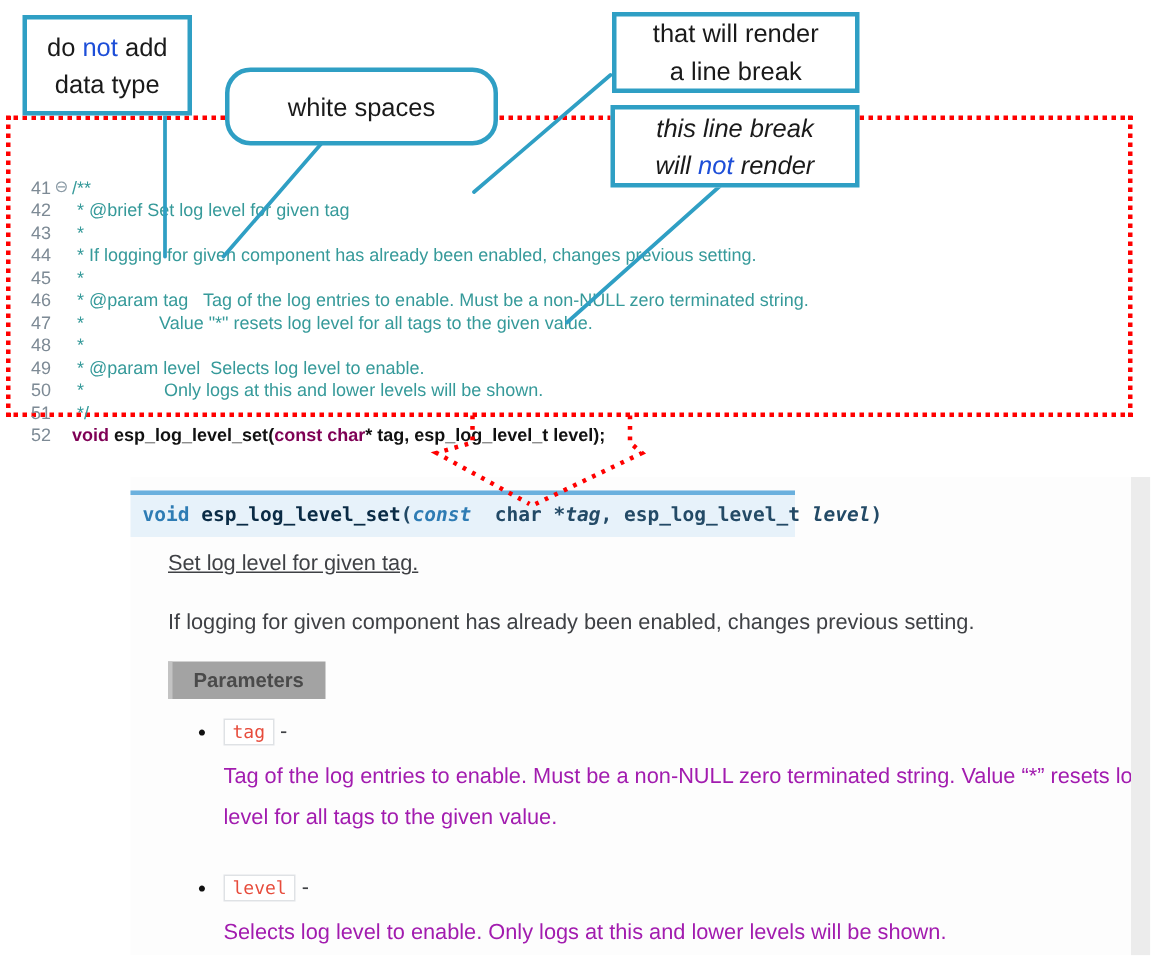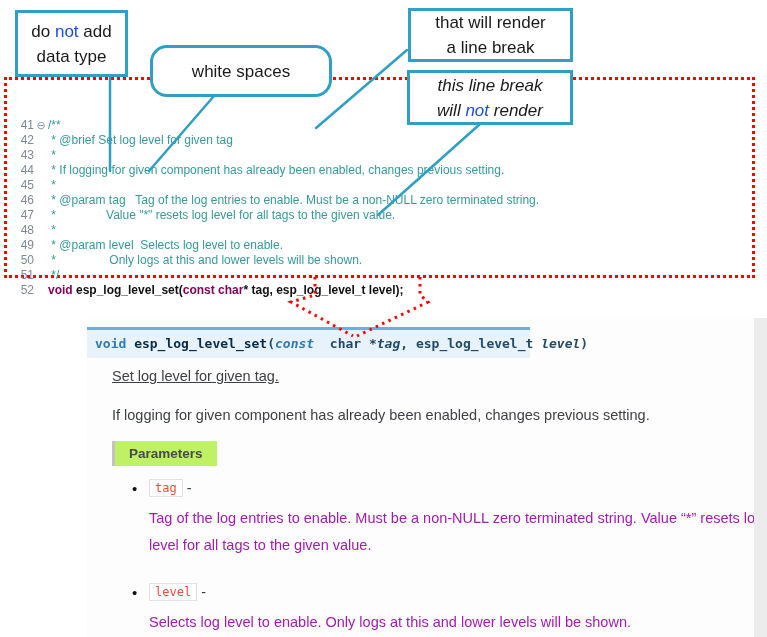--- a/index.html
+++ b/index.html
@@ -59,21 +59,21 @@
   .s-name{ color:#0a2b45; }
   .s-p   { color:#234a66; }
   .s-pi  { color:#234a66; font-style:italic; }
 
   .doc-p { position:absolute; left:25px; color:#3f4145; font-size:14.5px; }
   .p-brief { top:50px;text-decoration:underline; }
   .p-desc  { top:89px;text-align:center; }
 
   .params-label {
     position:absolute; left:25px; top:123px; display:inline-block;
-    background:#bef264; border-left:3px solid #c3c3c3;
+    background:#a3a3a3; border-left:3px solid #c3c3c3;
     padding:5px 14px; font-size:13.5px; font-weight:bold; color:#4a4a4a;
   }
 
   .param-list { position:absolute; left:45px; top:160px; width:640px; list-style:none; }
   .param-item { margin-bottom:23px; }
   .pl-head { display:flex; align-items:center; height:20px; }
   .bullet { width:17px; color:#111; font-size:15px; }
   .chip {
     font-family:"DejaVu Sans Mono", monospace; font-size:12px; color:#e74c3c;
     background:#ffffff; border:1px solid #dfe2e5; padding:1px 5px; line-height:14px;

